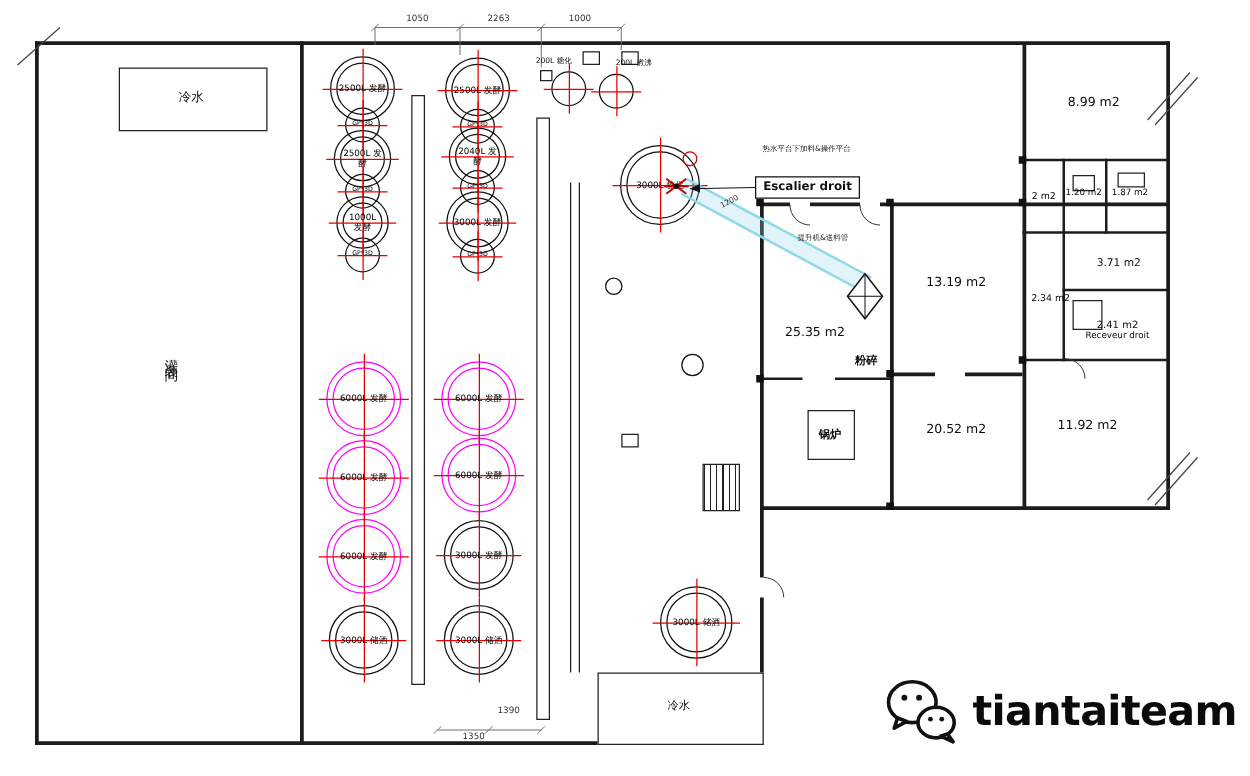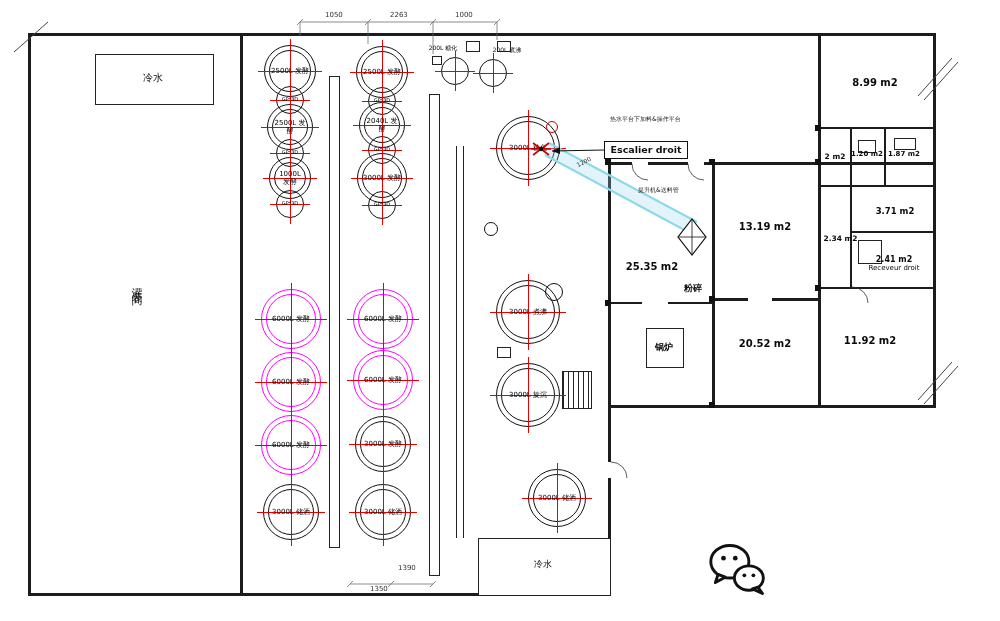--- a/index.html
+++ b/index.html
@@ -16,21 +16,21 @@
   .tank{position:absolute;border:1.4px solid currentColor;border-radius:50%;color:#111;z-index:5;}
   .tank.magenta{color:#f0f;border-width:1.7px;}
   .ring{position:absolute;inset:4px;border:1px solid currentColor;border-radius:50%;}
   .ch{position:absolute;left:-7px;right:-7px;top:50%;height:1px;background:#e60000;}
   .cv{position:absolute;top:-7px;bottom:-7px;left:50%;width:1px;background:#e60000;}
   .tlabel{position:absolute;inset:0;display:flex;align-items:center;justify-content:center;
           text-align:center;font-size:7px;line-height:1.15;color:#000;z-index:3;padding:0 5px;}
   .tiny .tlabel{font-size:5px;padding:0 2px;}
   
   .lab{position:absolute;z-index:9;color:#0b0b0b;}
-  .room-label{font-weight:bold;font-size:10px;text-align:center;white-space:nowrap;}
+  .room-label{font-weight:normal;font-size:10px;text-align:center;white-space:nowrap;}
   .dim{font-size:7px;color:#333;z-index:9;}
   .note{font-size:6px;color:#222;white-space:nowrap;}
   .vtext{writing-mode:vertical-rl;letter-spacing:4px;font-size:11px;}
   .esc-box{position:absolute;border:1px solid #111;background:#fff;z-index:10;
            font-size:9.5px;font-weight:600;text-align:center;line-height:15px;}
   svg.overlay{position:absolute;left:0;top:0;z-index:7;pointer-events:none;}
   .brand-text{position:absolute;font-size:33px;font-weight:bold;letter-spacing:-0.5px;color:#0b0b0b;z-index:9;}
 </style>
 </head>
 <body>
@@ -202,32 +202,20 @@
       <i class="cv"></i>
       <span class="tlabel">3000L 储酒</span>
     </div>
 
   <div class="tank" style="left:496px;top:116px;width:62px;height:62px">
       <i class="ring"></i>
       <i class="ch"></i>
       <i class="cv"></i>
       <span class="tlabel">3000L 糖化</span>
     </div>
-  <div class="tank" style="left:496px;top:280px;width:62px;height:62px">
-      <i class="ring"></i>
-      <i class="ch"></i>
-      <i class="cv"></i>
-      <span class="tlabel">3000L 煮沸</span>
-    </div>
-  <div class="tank" style="left:496px;top:363px;width:62px;height:62px">
-      <i class="ring"></i>
-      <i class="ch"></i>
-      <i class="cv"></i>
-      <span class="tlabel">3000L 旋沉</span>
-    </div>
   <div class="tank" style="left:528px;top:469px;width:56px;height:56px">
       <i class="ring"></i>
       <i class="ch"></i>
       <i class="cv"></i>
       <span class="tlabel">3000L 储酒</span>
     </div>
   <div class="tank" style="left:545px;top:283px;width:16px;height:16px"></div>
   <div class="tank" style="left:484px;top:222px;width:12px;height:12px"></div>
 
   <div class="tank tiny" style="left:441px;top:57px;width:26px;height:26px">
@@ -304,21 +292,21 @@
   <div class="lab" style="left:684px;top:282px;font-size:9px;font-weight:bold">粉碎</div>
   <div class="lab" style="left:646px;top:328px;width:36px;height:38px;display:flex;align-items:center;justify-content:center;font-size:9px;font-weight:bold;z-index:9">锅炉</div>
 
   <div class="lab room-label" style="left:840px;top:77px;width:70px">8.99 m2</div>
   <div class="lab room-label" style="left:820px;top:152px;width:30px;font-size:7.5px">2 m2</div>
   <div class="lab room-label" style="left:849px;top:150px;width:36px;font-size:7px">1.20 m2</div>
   <div class="lab room-label" style="left:885px;top:150px;width:38px;font-size:7px">1.87 m2</div>
   <div class="lab room-label" style="left:855px;top:206px;width:80px;font-size:8.5px">3.71 m2</div>
   <div class="lab room-label" style="left:818px;top:234px;width:45px;font-size:7.5px">2.34 m2</div>
   <div class="lab" style="left:852px;top:255px;width:84px;text-align:center;z-index:9">
-    <span style="display:block;font-weight:bold;font-size:8px">2.41 m2</span>
+    <span style="display:block;font-weight:normal;font-size:8px">2.41 m2</span>
     <span style="display:block;font-size:7px">Receveur droit</span>
   </div>
   <div class="lab room-label" style="left:725px;top:221px;width:80px">13.19 m2</div>
   <div class="lab room-label" style="left:612px;top:261px;width:80px">25.35 m2</div>
   <div class="lab room-label" style="left:725px;top:338px;width:80px">20.52 m2</div>
   <div class="lab room-label" style="left:830px;top:335px;width:80px">11.92 m2</div>
 
   <div class="lab dim" style="left:325px;top:11px">1050</div>
   <div class="lab dim" style="left:390px;top:11px">2263</div>
   <div class="lab dim" style="left:455px;top:11px">1000</div>
@@ -335,14 +323,15 @@
         <path d="M57 52 L62 59 L51 54 Z"></path>
       </g>
       <g fill="#111">
         <circle cx="19" cy="20" r="2.6"></circle>
           <circle cx="32" cy="20" r="2.6"></circle>
         <circle cx="42" cy="39" r="2.1"></circle>
           <circle cx="52" cy="39" r="2.1"></circle>
       </g>
     </svg>
   </div>
+  <div class="brand-text" style="left:778px;top:549px">tiantaiteam</div>
 
 </div>
 
 </body></html>

